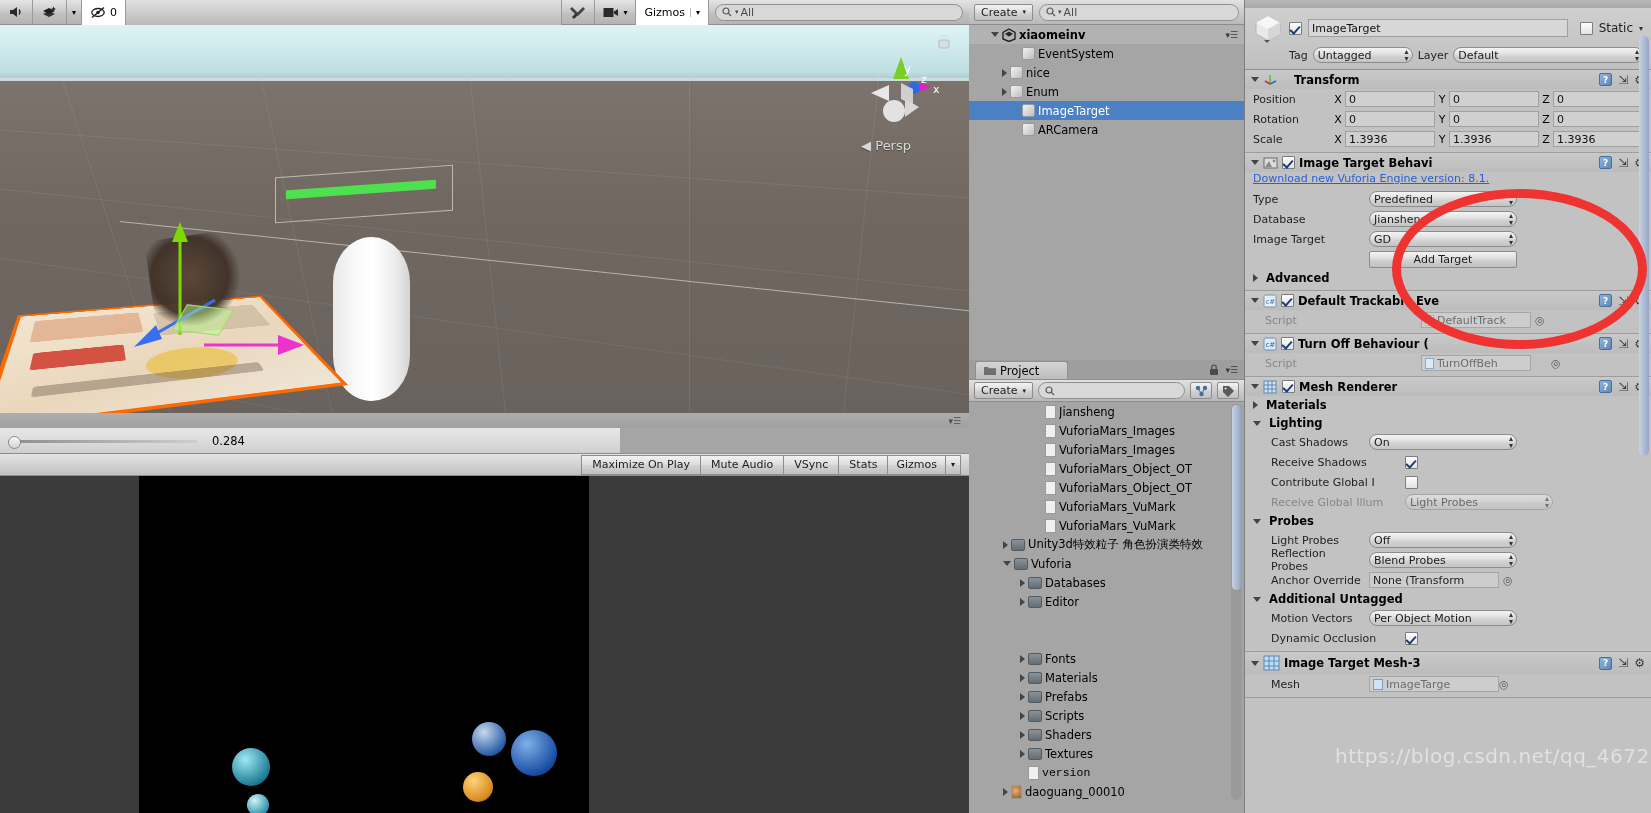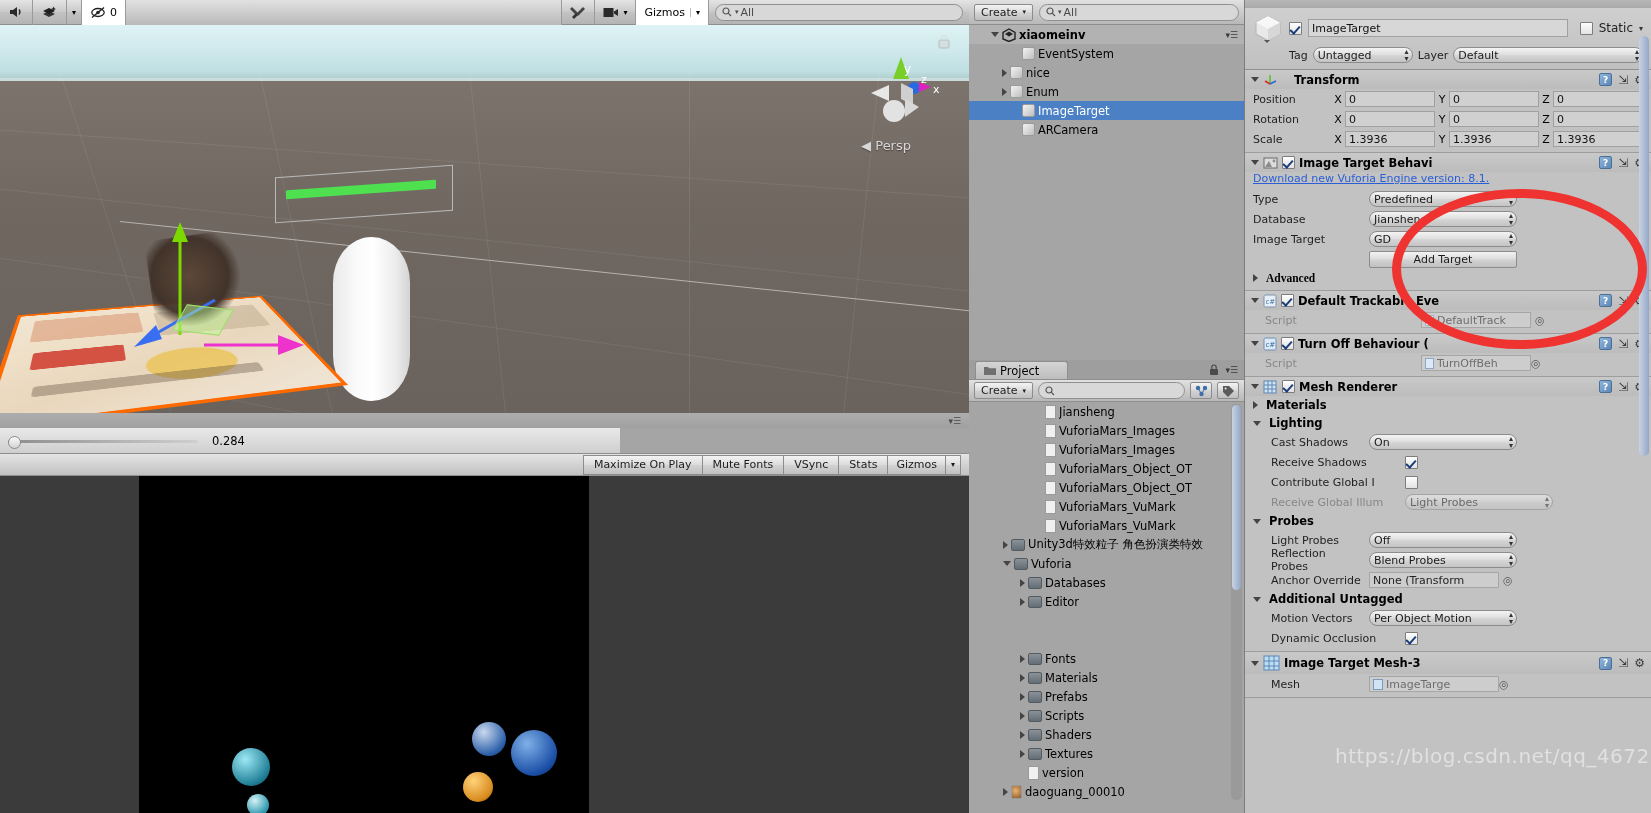--- a/index.html
+++ b/index.html
@@ -342,21 +342,21 @@
       <div style="position:absolute;left:0;top:4px;width:100%;height:3px;
                   background:linear-gradient(to right,#8d8d8d,#cfcfcf);border-radius:2px"></div>
       <div style="position:absolute;left:0;top:0;width:13px;height:13px;border-radius:50%;
                   background:linear-gradient(to bottom,#fafafa,#d3d3d3);border:1px solid #8a8a8a"></div>
     </div>
     <span style="margin-left:14px;font-size:11.5px">0.284</span>
   </div>
 
   <div id="gv-toolbar">
     <div class="ubtn" style="height:20px;padding:0 10px;border-radius:0;">Maximize On Play</div>
-    <div class="ubtn" style="height:20px;padding:0 10px;border-radius:0;border-left:none;">Mute Fonts</div>
+    <div class="ubtn" style="height:20px;padding:0 10px;border-radius:0;border-left:none;">Mute Audio</div>
     <div class="ubtn" style="height:20px;padding:0 10px;border-radius:0;border-left:none;">VSync</div>
     <div class="ubtn" style="height:20px;padding:0 10px;border-radius:0;border-left:none;">Stats</div>
     <div class="ubtn" style="height:20px;padding:0 8px;border-radius:0;border-left:none;">Gizmos</div>
     <div class="ubtn" style="height:20px;padding:0 5px;border-radius:0;border-left:none;margin-right:8px;font-size:8px">▾</div>
   </div>
 
   <div id="gv-canvas">
     <div id="gv-black">
       <div style="position:absolute;left:93px;top:272px;width:38px;height:38px;border-radius:50%;
                   background:radial-gradient(circle at 35% 30%,#9de8f5,#1f7f96 70%,#0b3d4c)"></div>
@@ -577,21 +577,21 @@
           <div class="row" style="height: 19px;">
             <span style="display: inline-block; flex: 0 0 44px;"></span>
             <span class="tri"></span>
             <span class="folder"></span>
             <span style="white-space: nowrap; overflow: hidden;">Textures</span>
           </div>
           <div class="row" style="height: 19px;">
             <span style="display: inline-block; flex: 0 0 44px;"></span>
             <span class="tri sp"></span>
             <span class="fileicon"></span>
-            <span style="white-space: nowrap; overflow: hidden;">version</span>
+            <span style="white-space: nowrap; overflow: hidden; font-family: Liberation Mono, monospace;">version</span>
           </div>
           <div class="row" style="height: 19px;">
             <span style="display: inline-block; flex: 0 0 27px;"></span>
             <span class="tri"></span>
             <span class="fileicon" style="background: radial-gradient(circle at 40% 40%, rgb(232, 178, 122), rgb(138, 90, 34)); border-radius: 2px;"></span>
             <span style="white-space: nowrap; overflow: hidden;">daoguang_00010</span>
           </div>
           <div class="row" style="height: 19px;">
             <span style="display: inline-block; flex: 0 0 27px;"></span>
             <span class="tri"></span>
@@ -723,21 +723,21 @@
         <span class="pl lbl">Image Target</span>
         <div class="popup" style="flex:1 1 auto;max-width:148px">
           <span>GD</span>
           <span class="arrows">▴<br>▾</span>
         </div>
       </div>
       <div class="prow">
         <span class="pl lbl"></span>
         <div class="ubtn" style="flex:1 1 auto;max-width:148px;height:17px;justify-content:center;">Add Target</div>
       </div>
-      <div class="prow" style="height:18px;font-family:Liberation Serif, serif;">
+      <div class="prow" style="height:18px;">
         <span class="tri" style="margin-right:4px"></span>
         <span class="hdr-title">Advanced</span>
       </div>
     </div>
 
     <div class="comp">
       <div class="comp-head">
         <span class="tri open"></span>
         <svg width="14" height="14" viewBox="0 0 14 14">
           <rect x="1" y="1" width="12" height="12" rx="1.5" fill="#e7eef6" stroke="#7a93ad"></rect>
@@ -775,21 +775,21 @@
         <div class="cbx on"></div>
         <span class="hdr-title">Turn Off Behaviour (</span>
         <span class="comp-icons">
           <span class="icon-help">?</span>
           <span class="icon-preset">⇲</span>
           <span class="icon-gear">⚙</span>
         </span>
       </div>
       <div class="prow">
         <span class="pl lbl dim" style="padding-left:12px">Script</span>
-        <div style="flex:1 1 auto;display:flex;align-items:center;gap:0;padding-left:52px">
+        <div style="flex:1 1 auto;display:flex;align-items:center;gap:20px;padding-left:52px">
           <div class="objfield" style="flex:1 1 auto;max-width:110px">
             <svg width="9" height="11" viewBox="0 0 9 11">
               <rect x="0.5" y="0.5" width="8" height="10" fill="#dce9f6" stroke="#8fa8c3"></rect>
             </svg>
             <span>TurnOffBeh</span>
           </div>
           <span style="font-size:11px;color:#555">◎</span>
         </div>
       </div>
     </div>

